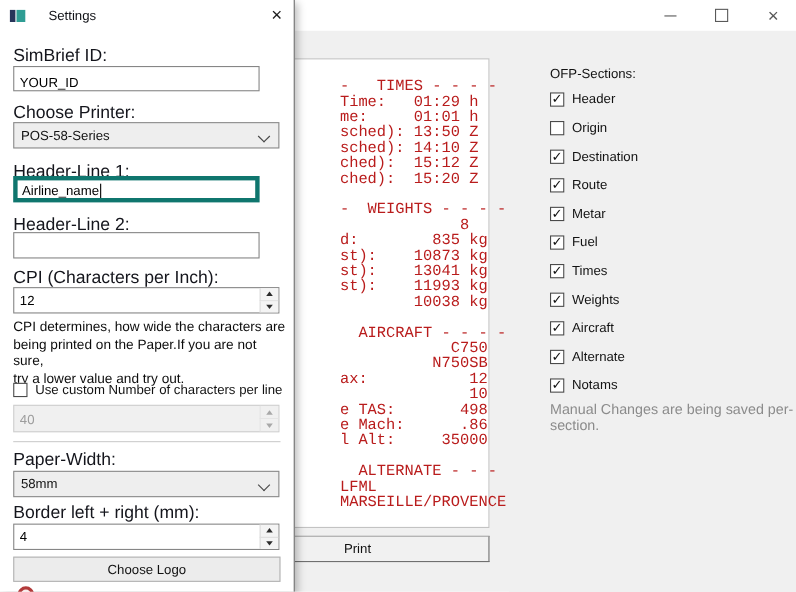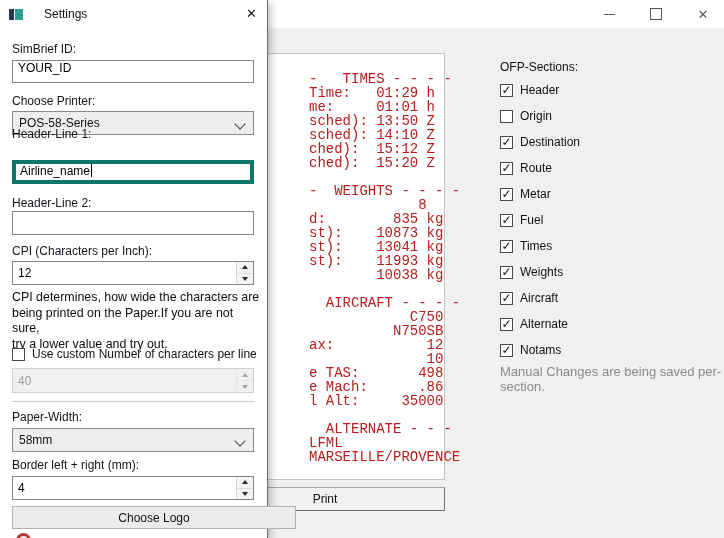--- a/index.html
+++ b/index.html
@@ -33,23 +33,23 @@
   
   .dialog{position:absolute;left:0;top:0;width:268px;height:538px;background:#ffffff;z-index:10;
           border-right:1px solid #6a6a6a;box-shadow:3px 3px 7px rgba(0,0,0,0.25);box-sizing:border-box;}
   .dlg-titlebar{position:absolute;left:0;top:0;width:100%;height:28px;display:flex;align-items:center;}
   .app-icon{width:15px;height:13px;margin-left:9px;display:flex;flex:none;}
   .app-icon .ic-l{width:5px;height:11px;background:#27355a;margin-top:1px;}
   .app-icon .ic-r{width:8px;height:11px;background:#2f9d94;margin-left:1px;margin-top:1px;}
   .dlg-title{margin-left:20px;font-size:12px;color:#101116;}
   .dlg-close{position:absolute;right:10px;top:6px;font-size:13px;color:#1b1b1b;}
 
-  .lbl{position:absolute;left:12px;font-size:12px;color:#14151c;white-space:nowrap;}
-  .inp{position:absolute;left:12px;width:242px;background:#fff;border:1px solid #868686;box-sizing:border-box;
-       font-size:12px;display:flex;align-items:flex-start;padding:0 5px;color:#000;}
+  .lbl{position:absolute;left:12px;font-size:16px;color:#14151c;white-space:nowrap;}
+  .inp{position:absolute;left:12px;width:224px;background:#fff;border:1px solid #868686;box-sizing:border-box;
+       font-size:12px;display:flex;align-items:flex-end;padding:0 5px;color:#000;}
   .inp.focused{border:4px solid #0f766e;padding:0 4px;}
   .caret{width:1px;height:13px;background:#000;margin-left:1px;}
 
   .combo{position:absolute;left:12px;width:242px;height:24px;background:#eeeeee;border:1px solid #8a8a8a;
          box-sizing:border-box;display:flex;align-items:center;padding:0 6px;font-size:12px;}
   .chev{position:absolute;right:9px;top:8px;width:7px;height:7px;border-right:1px solid #474747;
         border-bottom:1px solid #474747;transform:rotate(45deg);}
 
   .spin{position:absolute;left:12px;width:242px;height:23px;background:#fff;border:1px solid #868686;
         box-sizing:border-box;display:flex;align-items:center;padding-left:5px;font-size:12px;color:#000;}
@@ -60,21 +60,21 @@
   .tri-dn{width:0;height:0;border-left:3.5px solid transparent;border-right:3.5px solid transparent;border-top:4px solid #2b2b2b;}
   .spin.disabled{background:#f0f0f0;border-color:#cfcfcf;color:#9d9d9d;}
   .spin.disabled .spin-btn{background:#f0f0f0;border-color:#e4e4e4;}
   .spin.disabled .tri-up{border-bottom-color:#a8a8a8;}
   .spin.disabled .tri-dn{border-top-color:#a8a8a8;}
 
   .help{position:absolute;left:12px;top:290px;width:252px;font-size:12.4px;line-height:15.6px;
         color:#0d0d0d;white-space:pre-line;}
   .dlg-check{position:absolute;left:12px;top:347px;display:flex;align-items:center;font-size:12px;}
   .sep{position:absolute;left:12px;top:401px;width:243px;height:1px;background:#cdcdcd;}
-  .choose-btn{position:absolute;left:12px;top:506px;width:284px;height:23px;background:#ececec;
+  .choose-btn{position:absolute;left:12px;top:506px;width:243px;height:23px;background:#ececec;
               border:1px solid #b2b2b2;box-sizing:border-box;display:flex;align-items:center;
               justify-content:center;font-size:12px;}
   .logo-red{position:absolute;left:16px;top:533px;width:15px;height:15px;border-radius:50%;
             border:3px solid #b23a3a;background:#fbecec;box-sizing:border-box;}
 </style>
 </head>
 <body>
 
 <div class="screen">
 
@@ -208,21 +208,21 @@
     <div class="inp" style="top:60px;height:23px">
       <span>YOUR_ID</span>
     </div>
 
     <div class="lbl" style="top:94px">Choose Printer:</div>
     <div class="combo" style="top:111px">
       <span>POS-58-Series</span>
       <i class="chev"></i>
     </div>
 
-    <div class="lbl" style="top:127px">Header-Line 1:</div>
+    <div class="lbl" style="top:148px">Header-Line 1:</div>
     <div class="inp focused" style="top:160px;height:24px">
       <span>Airline_name</span>
       <i class="caret"></i>
     </div>
 
     <div class="lbl" style="top:196px">Header-Line 2:</div>
     <div class="inp" style="top:211px;height:24px">
       <span></span>
     </div>
 

